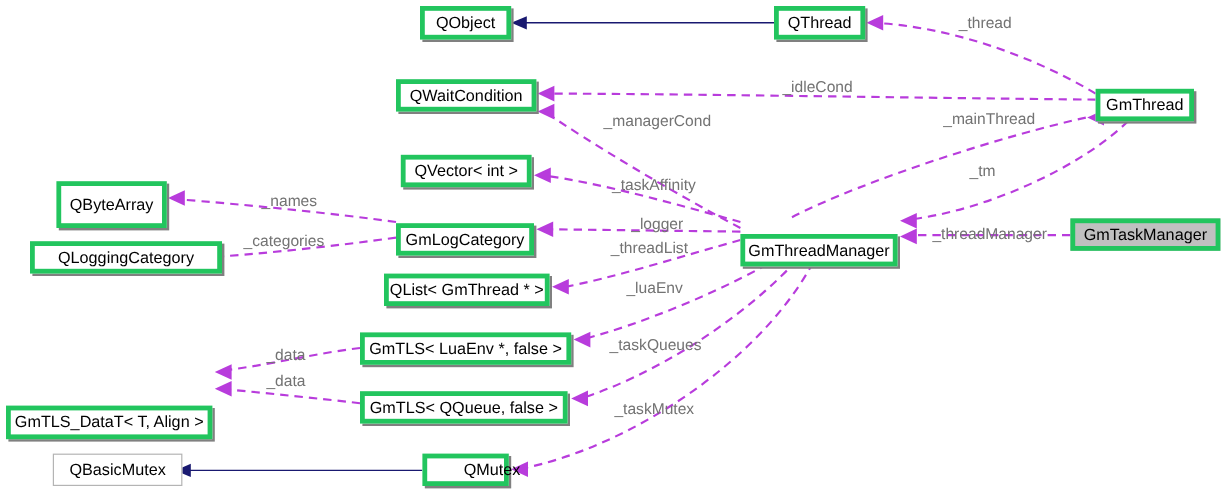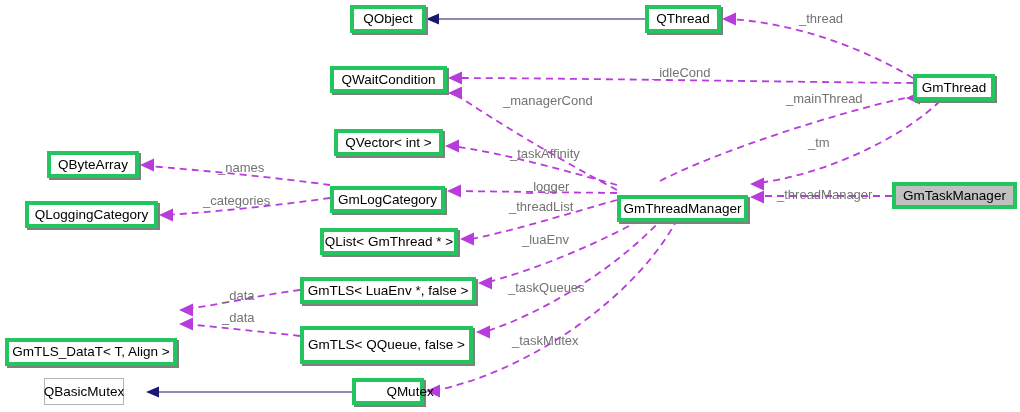--- a/index.html
+++ b/index.html
@@ -115,48 +115,48 @@
       </div>
       <div class="node shadowed" style="left: 913px; top: 74px; width: 82px; height: 27px;">
         <span class="node-label">GmThread</span>
       </div>
       <div class="node shadowed" style="left: 330px; top: 66px; width: 117px; height: 27px;">
         <span class="node-label">QWaitCondition</span>
       </div>
       <div class="node shadowed" style="left: 334px; top: 129px; width: 109px; height: 27px;">
         <span class="node-label">QVector&lt; int &gt;</span>
       </div>
-      <div class="node shadowed" style="left: 47px; top: 151px; width: 92px; height: 27px;">
+      <div class="node shadowed" style="left: 47px; top: 151px; width: 92px; height: 39px;">
         <span class="node-label">QByteArray</span>
       </div>
       <div class="node shadowed" style="left: 330px; top: 186px; width: 115px; height: 27px;">
         <span class="node-label">GmLogCategory</span>
       </div>
       <div class="node shadowed" style="left: 617px; top: 195px; width: 131px; height: 27px;">
         <span class="node-label">GmThreadManager</span>
       </div>
       <div class="node highlight" style="left: 892px; top: 182px; width: 125px; height: 27px;">
         <span class="node-label">GmTaskManager</span>
       </div>
-      <div class="node shadowed" style="left: 25px; top: 201px; width: 133px; height: 27px;">
+      <div class="node shadowed" style="left: 25px; top: 201px; width: 160px; height: 27px;">
         <span class="node-label">QLoggingCategory</span>
       </div>
       <div class="node shadowed" style="left: 320px; top: 228px; width: 138px; height: 27px;">
         <span class="node-label">QList&lt; GmThread * &gt;</span>
       </div>
       <div class="node shadowed" style="left: 300px; top: 277px; width: 176px; height: 27px;">
         <span class="node-label">GmTLS&lt; LuaEnv *, false &gt;</span>
       </div>
       <div class="node shadowed" style="left: 5px; top: 302px; width: 172px; height: 28px; margin-top: 36px;">
         <span class="node-label">GmTLS_DataT&lt; T, Align &gt;</span>
       </div>
-      <div class="node shadowed" style="left: 300px; top: 326px; width: 173px; height: 38px;">
+      <div class="node shadowed" style="left: 300px; top: 326px; width: 173px; height: 27px;">
         <span class="node-label">GmTLS&lt; QQueue, false &gt;</span>
       </div>
-      <div class="node soft-border" style="left: 44px; top: 378px; width: 80px; height: 27px;">
+      <div class="node soft-border" style="left: 44px; top: 378px; width: 108px; height: 27px;">
         <span class="node-label">QBasicMutex</span>
       </div>
       <div class="node shadowed" style="left: 352px; top: 378px; width: 72px; height: 27px; padding-left: 44px;">
         <span class="node-label">QMutex</span>
       </div>
     </div>
   <div id="labels-layer">
       <div class="edge-label" style="left: 799px; top: 12px;">_thread</div>
       <div class="edge-label" style="left: 652px; top: 66px;">_idleCond</div>
       <div class="edge-label" style="left: 503px; top: 94px;">_managerCond</div>

